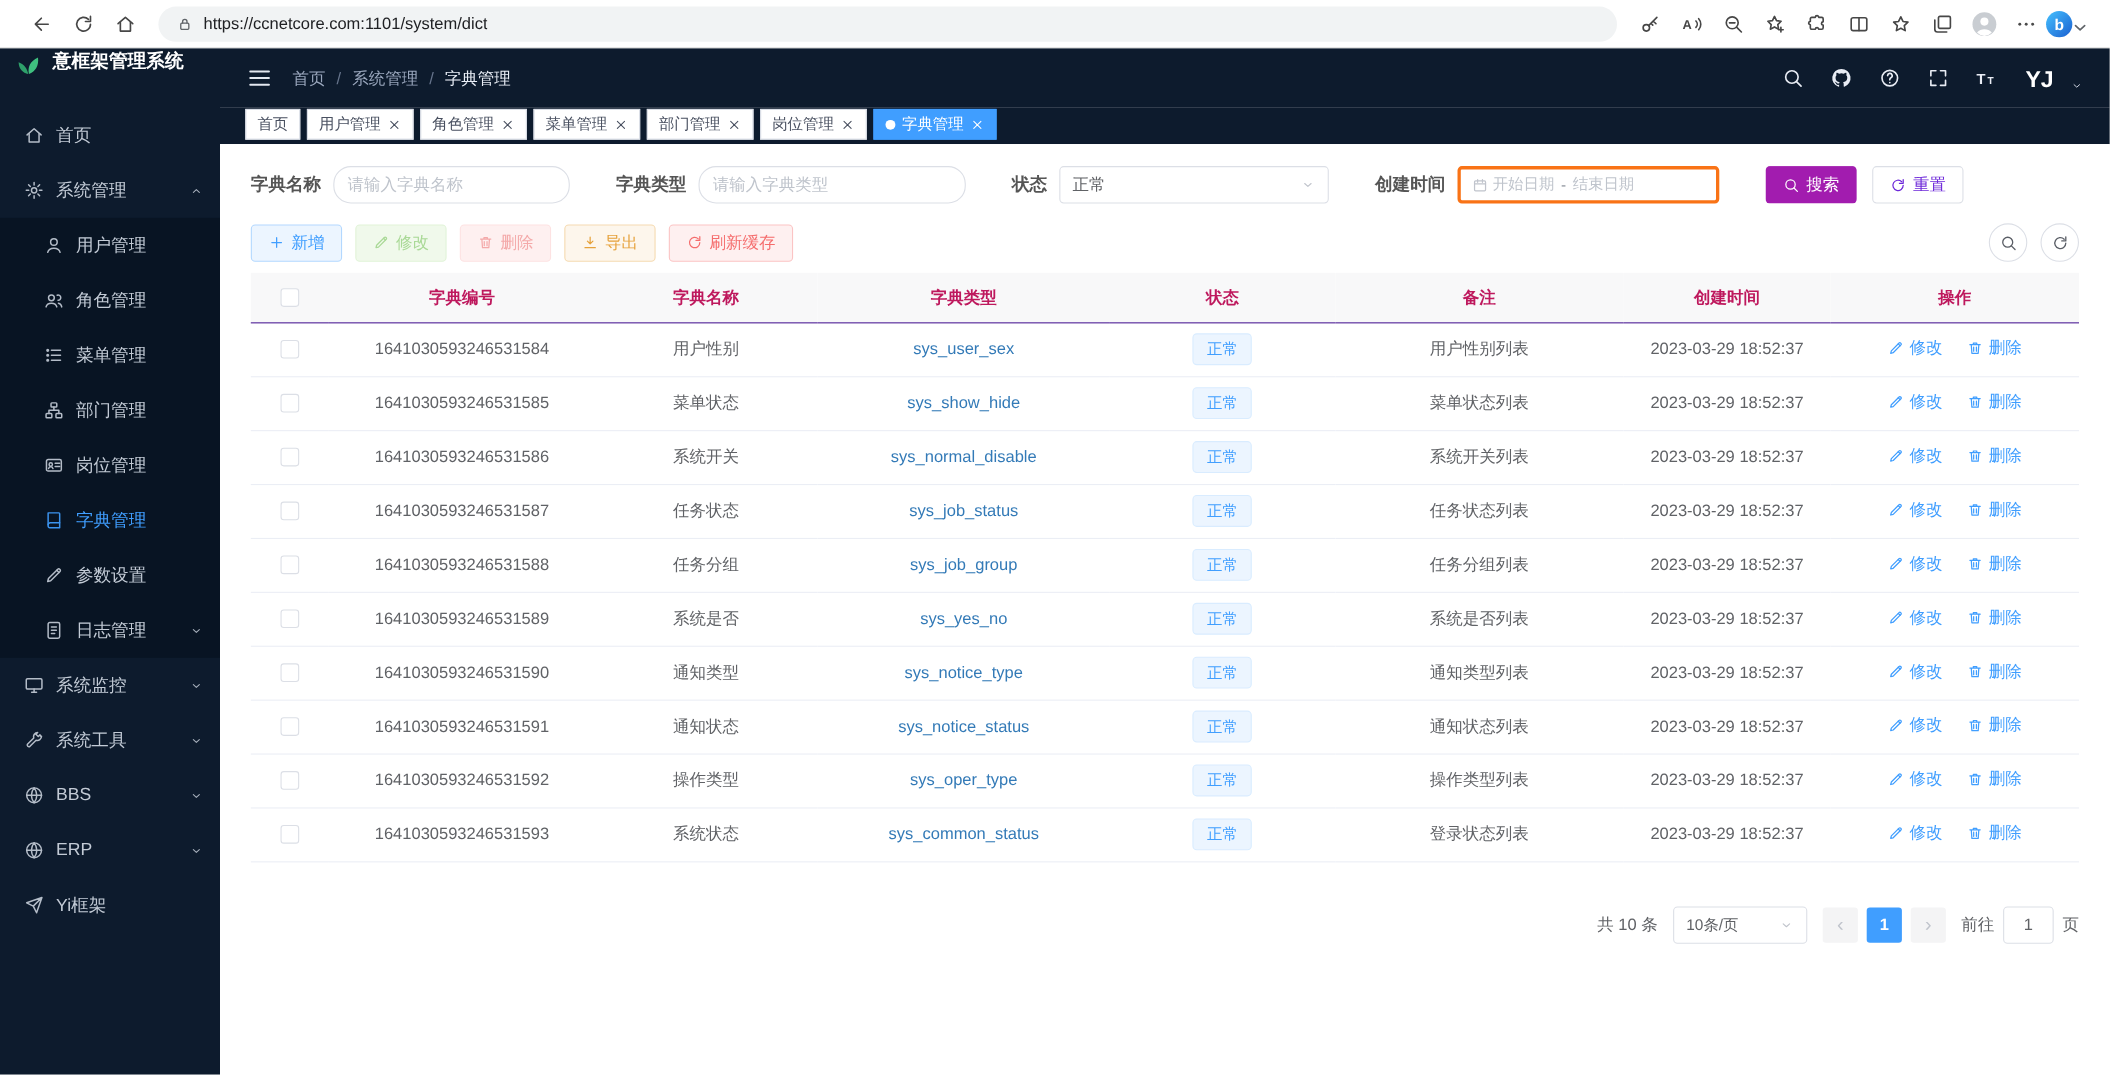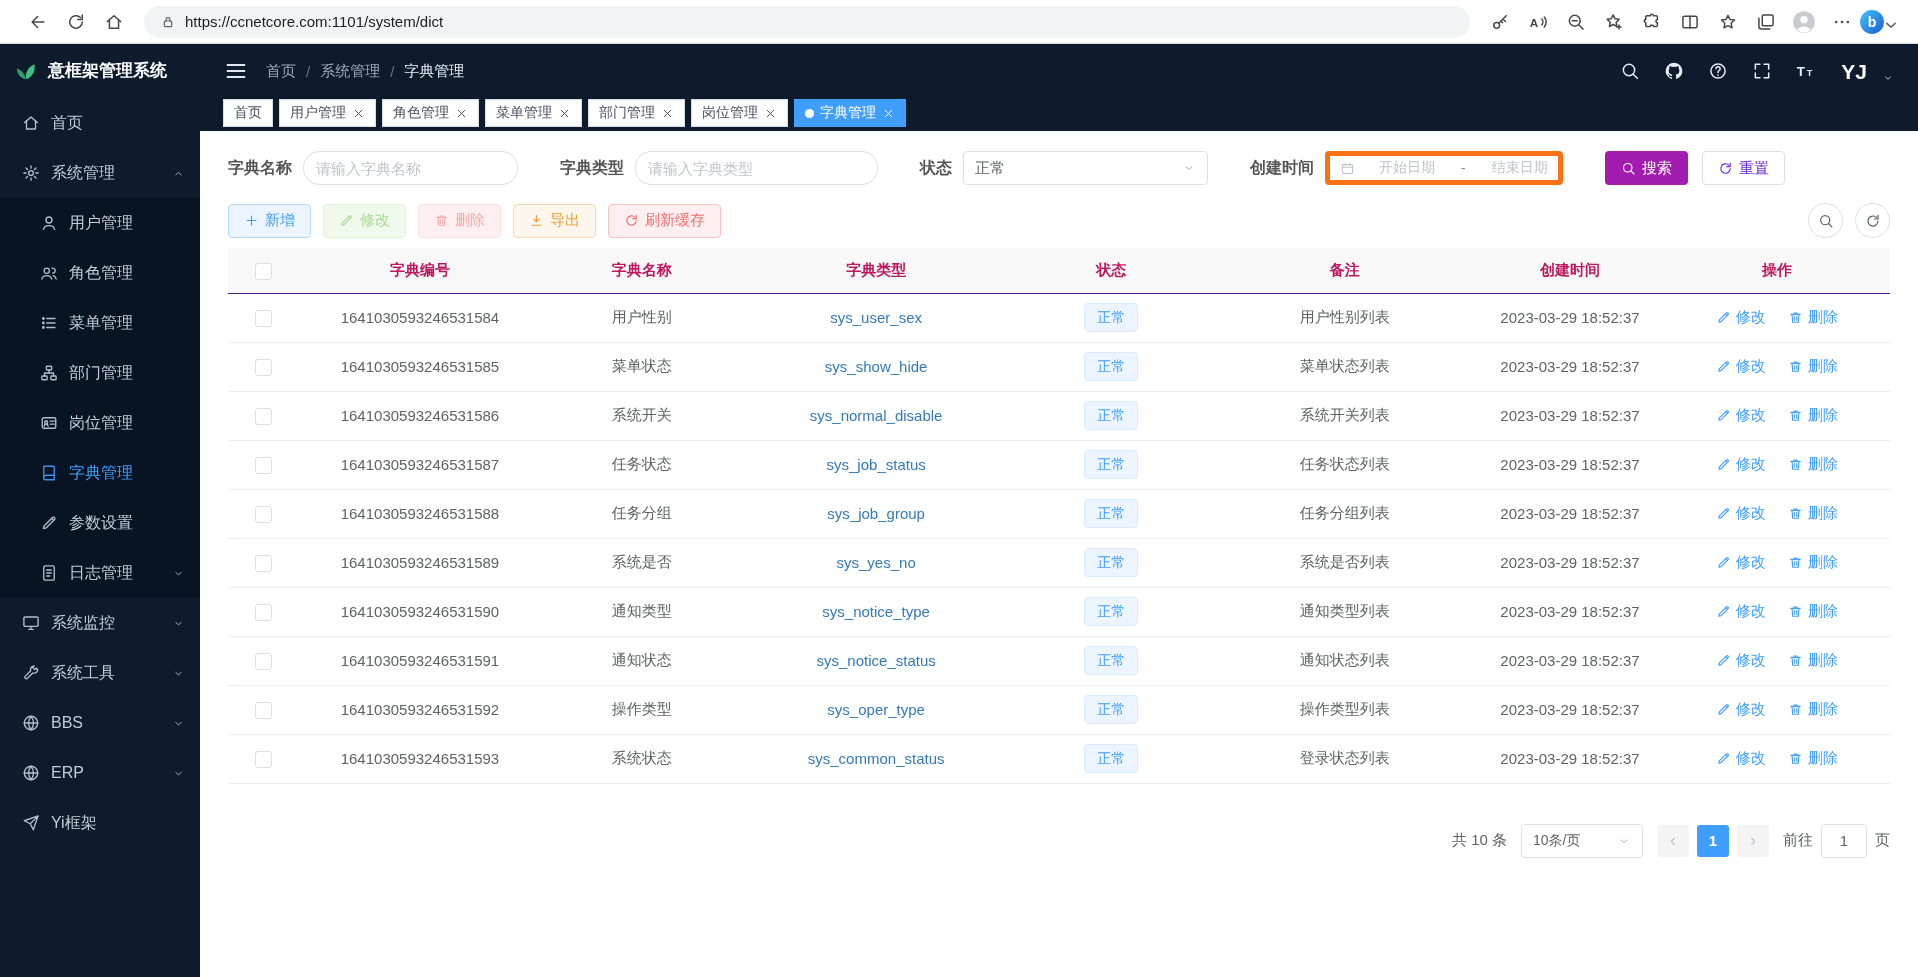--- a/index.html
+++ b/index.html
@@ -16,21 +16,21 @@
   .bicon .i{width:20px;height:20px}
   .bicon .big{width:26px;height:26px}
   .address-bar{flex:1 1 auto;height:32px;background:#f1f3f4;border-radius:16px;display:flex;align-items:center;gap:9px;padding:0 16px;margin:0 10px;min-width:0;cursor:text}
   .address-bar .i{width:16px;height:16px;color:#5f6368}
   .url{font-size:15px;color:#202124;white-space:nowrap;overflow:hidden}
   .caret-mini{width:11px;height:11px;color:#5f6368;align-self:flex-end;margin:0 0 4px -4px}
 
   
   .app{display:flex;height:933px}
   .sidebar{width:200px;flex:0 0 auto;background:#0d1b2d;display:flex;flex-direction:column;overflow:hidden}
-  .logo{height:54px;display:flex;align-items:flex-end;gap:9px;padding:16px 13px;flex:0 0 auto}
+  .logo{height:54px;display:flex;align-items:flex-start;gap:9px;padding:0 13px;flex:0 0 auto}
   .logo .i{width:26px;height:26px}
   .logo-text{color:#fff;font-weight:bold;font-size:17px;white-space:nowrap}
   .menu{flex:1;overflow:hidden}
   .menu-item{height:50px;display:flex;align-items:center;gap:11px;padding:0 15px 0 22px;color:#c3cbd6;font-size:16px;cursor:pointer;white-space:nowrap}
   .menu-item .mi{width:18px;height:18px;opacity:.92}
   .menu-item .arrow{width:13px;height:13px;margin-left:auto;opacity:.85}
   .submenu{background:#081423}
   .menu-item.sub{padding-left:40px}
   .menu-item.active{color:#409eff}
 
@@ -61,21 +61,21 @@
   .content{flex:1;background:#fff;padding:20px 28px;overflow:hidden}
   .filters{display:flex;align-items:center}
   .fgroup{display:flex;align-items:center;margin-right:42px}
   .flabel{font-weight:bold;color:#555;font-size:16px;margin-right:11px;white-space:nowrap}
   .tinput{height:34px;border:1px solid #dcdfe6;border-radius:16px;padding:0 12px;font-size:15px;color:#606266;background:#fff}
   .tinput::placeholder{color:#bfc4cc}
   .w215{width:215px}.w243{width:243px}
   .selectbox{width:245px;height:34px;border:1px solid #dcdfe6;border-radius:4px;display:flex;align-items:center;padding:0 11px;gap:6px;background:#fff;cursor:pointer}
   .selectbox .val{flex:1;font-size:15px;color:#606266}
   .sel-caret{width:14px;height:14px;color:#c0c4cc}
-  .daterange{width:238px;height:34px;border:5px solid #f97316;border-radius:4px;display:flex;align-items:center;gap:24px;padding:0 10px;cursor:pointer}
+  .daterange{width:238px;height:34px;border:3px solid #f97316;border-radius:4px;display:flex;align-items:center;gap:4px;padding:0 10px;cursor:pointer}
   .daterange .i{width:15px;height:15px;color:#c0c4cc}
   .daterange .ph{font-size:14px;color:#bfc4cc;white-space:nowrap}
   .daterange .dsep{font-size:14px;color:#8a9099;padding:0 2px}
   .btn{height:34px;border-radius:4px;display:inline-flex;align-items:center;gap:6px;padding:0 15px;font-size:15px;border:1px solid transparent;white-space:nowrap}
   .btn .i{width:15px;height:15px}
   .btn-primary{background:#a21caf;color:#fff}
   .btn-default{background:#fff;border-color:#dcdfe6;color:#6d28d9;margin-left:14px}
   .btn-plain-primary{background:#ecf5ff;border-color:#b3d8ff;color:#409eff}
   .btn-plain-success-dis{background:#f0f9eb;border-color:#e1f3d8;color:#a9d996;cursor:not-allowed}
   .btn-plain-danger-dis{background:#fef0f0;border-color:#fde2e2;color:#f4a9a9;cursor:not-allowed}

